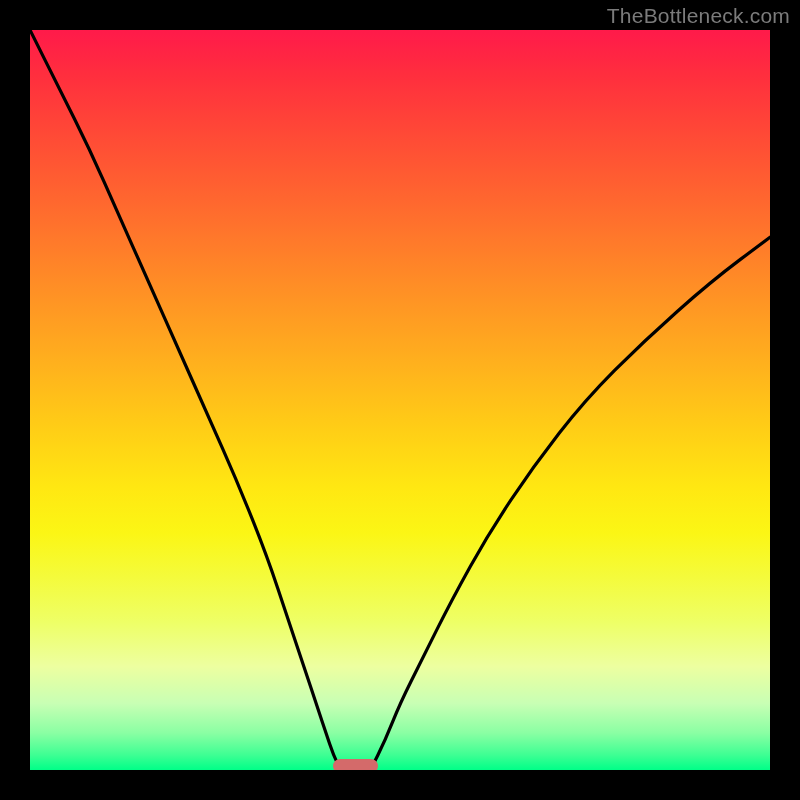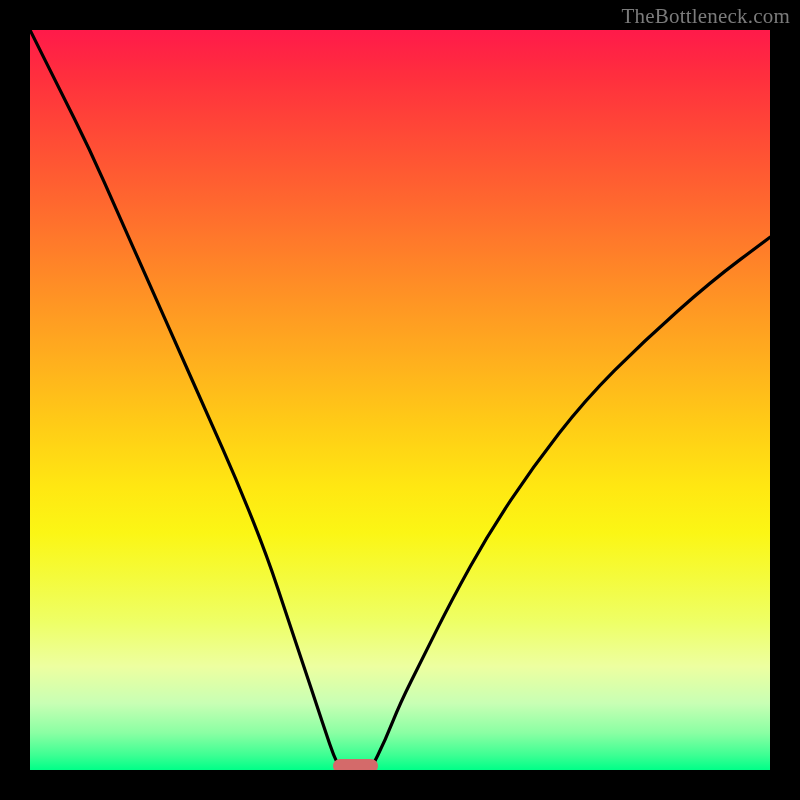--- a/index.html
+++ b/index.html
@@ -53,21 +53,20 @@
   }
 
   .watermark {
     position: absolute;
     top: 4px;
     right: 10px;
     color: #7b7b7b;
     font-size: 21px;
     font-weight: 500;
     letter-spacing: 0.2px;
-    font-family: Liberation Serif, serif;
   }
 </style>
 </head>
 <body>
 
 <div class="watermark">TheBottleneck.com</div>
 
 <div class="plot-area">
   <div class="gradient-bg"></div>
 

